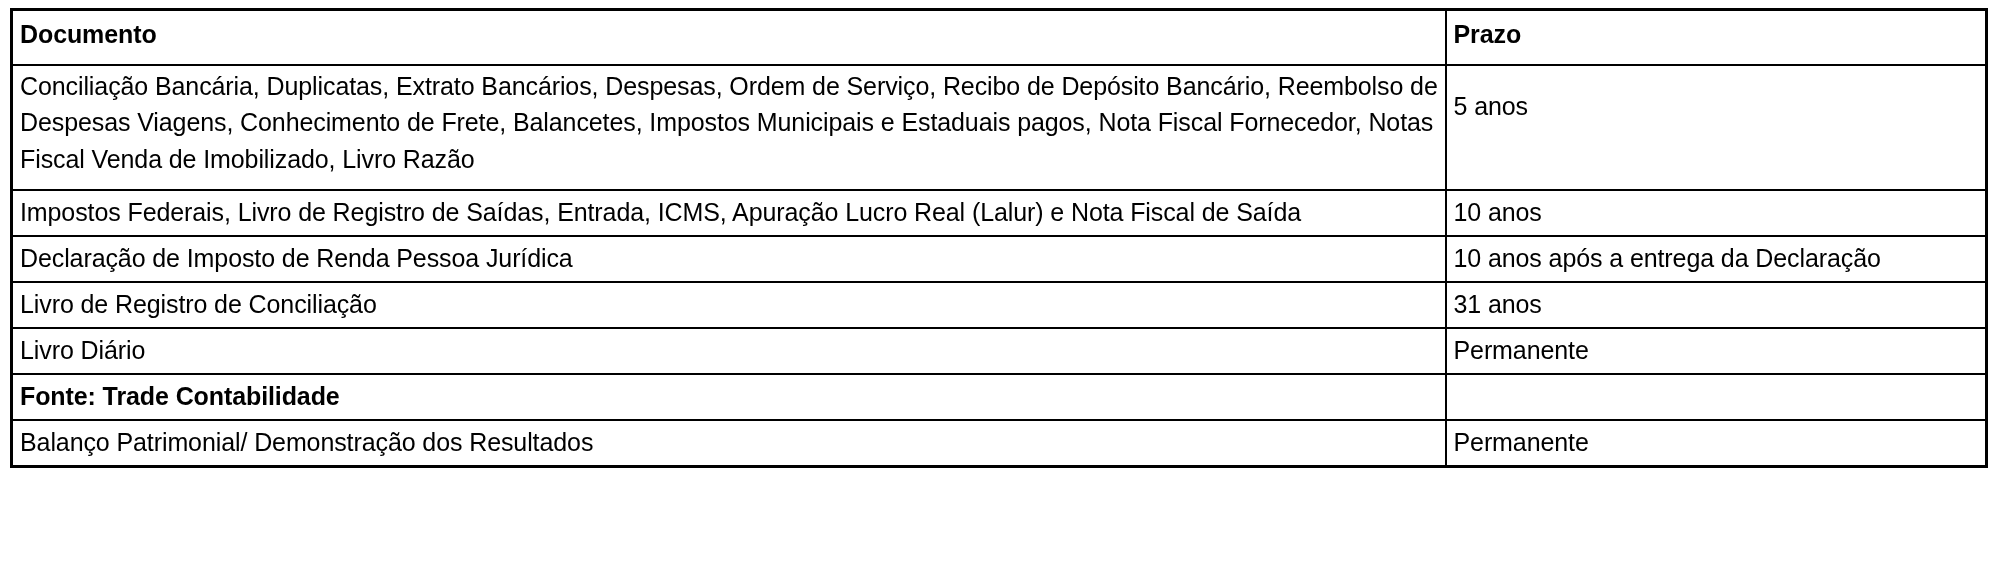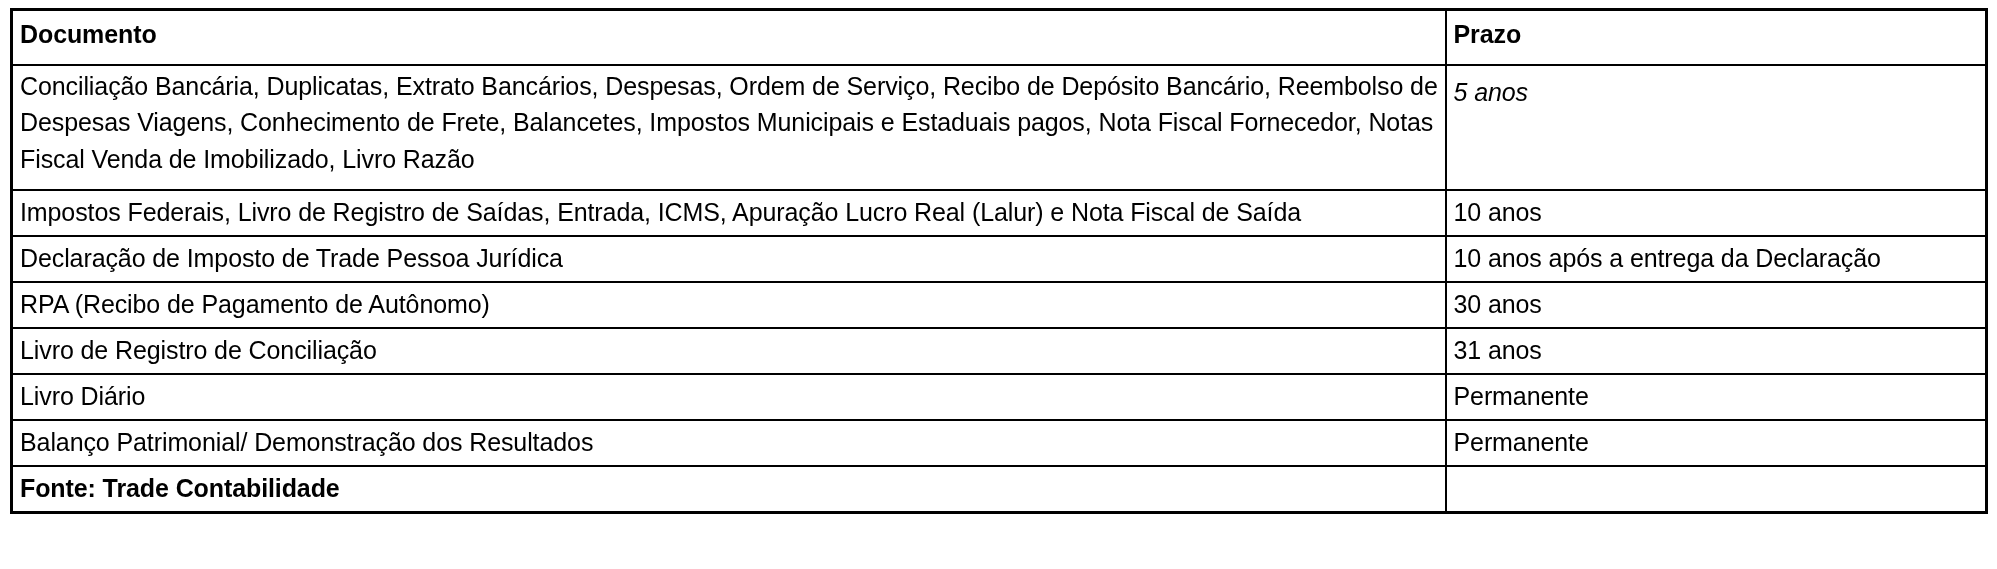--- a/index.html
+++ b/index.html
@@ -47,22 +47,21 @@
     padding-top: 7px;
     padding-bottom: 8px;
   }
   table.doc-table tr.row-header td { height: 38px; }
   table.doc-table td.multiline {
     padding-top: 2px;
     padding-bottom: 12px;
     line-height: 1.45;
   }
   table.doc-table td.prazo-multiline {
-    padding-top: 10px;
-    font-style: italic;
+    padding-top: 24px;
   }
   table.doc-table td.footer-cell {
     font-weight: bold;
   }
   table.doc-table td.empty-cell {
     padding: 0;
   }
   .cell-text {
     display: block;
     white-space: pre-line;
@@ -102,67 +101,59 @@
         <td>
           <span class="cell-text">Impostos Federais, Livro de Registro de Saídas, Entrada, ICMS, Apuração Lucro Real (Lalur) e Nota Fiscal de Saída</span>
         </td>
         <td>
           <span class="cell-text">10 anos</span>
         </td>
       </tr>
 
       <tr>
         <td>
-          <span class="cell-text">Declaração de Imposto de Trade Pessoa Jurídica</span>
+          <span class="cell-text">Declaração de Imposto de Renda Pessoa Jurídica</span>
         </td>
         <td>
           <span class="cell-text">10 anos após a entrega da Declaração</span>
         </td>
       </tr>
 
-      <tr>
-        <td>
-          <span class="cell-text">RPA (Recibo de Pagamento de Autônomo)</span>
-        </td>
-        <td>
-          <span class="cell-text">30 anos</span>
-        </td>
-      </tr>
 
       <tr>
         <td>
           <span class="cell-text">Livro de Registro de Conciliação</span>
         </td>
         <td>
           <span class="cell-text">31 anos</span>
         </td>
       </tr>
 
       <tr>
         <td>
           <span class="cell-text">Livro Diário</span>
         </td>
         <td>
           <span class="cell-text">Permanente</span>
         </td>
       </tr>
 
       <tr>
+        <td class="footer-cell">
+          <span class="cell-text">Fonte: Trade Contabilidade</span>
+        </td>
+        <td class="empty-cell">
+          <span class="cell-text"></span>
+        </td>
+      </tr>
+
+      <tr>
         <td>
           <span class="cell-text">Balanço Patrimonial/ Demonstração dos Resultados</span>
         </td>
         <td>
           <span class="cell-text">Permanente</span>
-        </td>
-      </tr>
-
-      <tr>
-        <td class="footer-cell">
-          <span class="cell-text">Fonte: Trade Contabilidade</span>
-        </td>
-        <td class="empty-cell">
-          <span class="cell-text"></span>
         </td>
       </tr>
     </tbody>
   </table>
 
 </div>
 
 </body></html>

